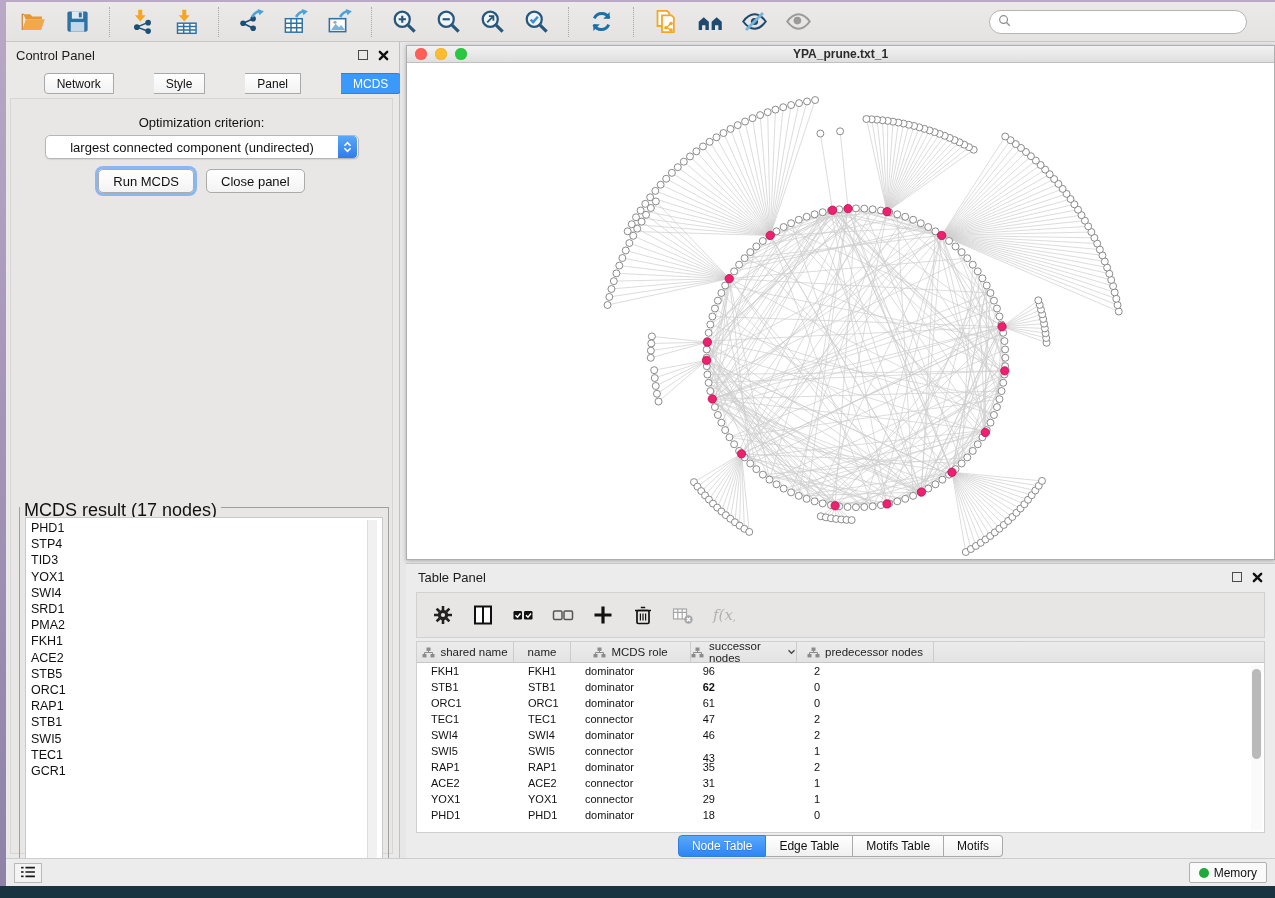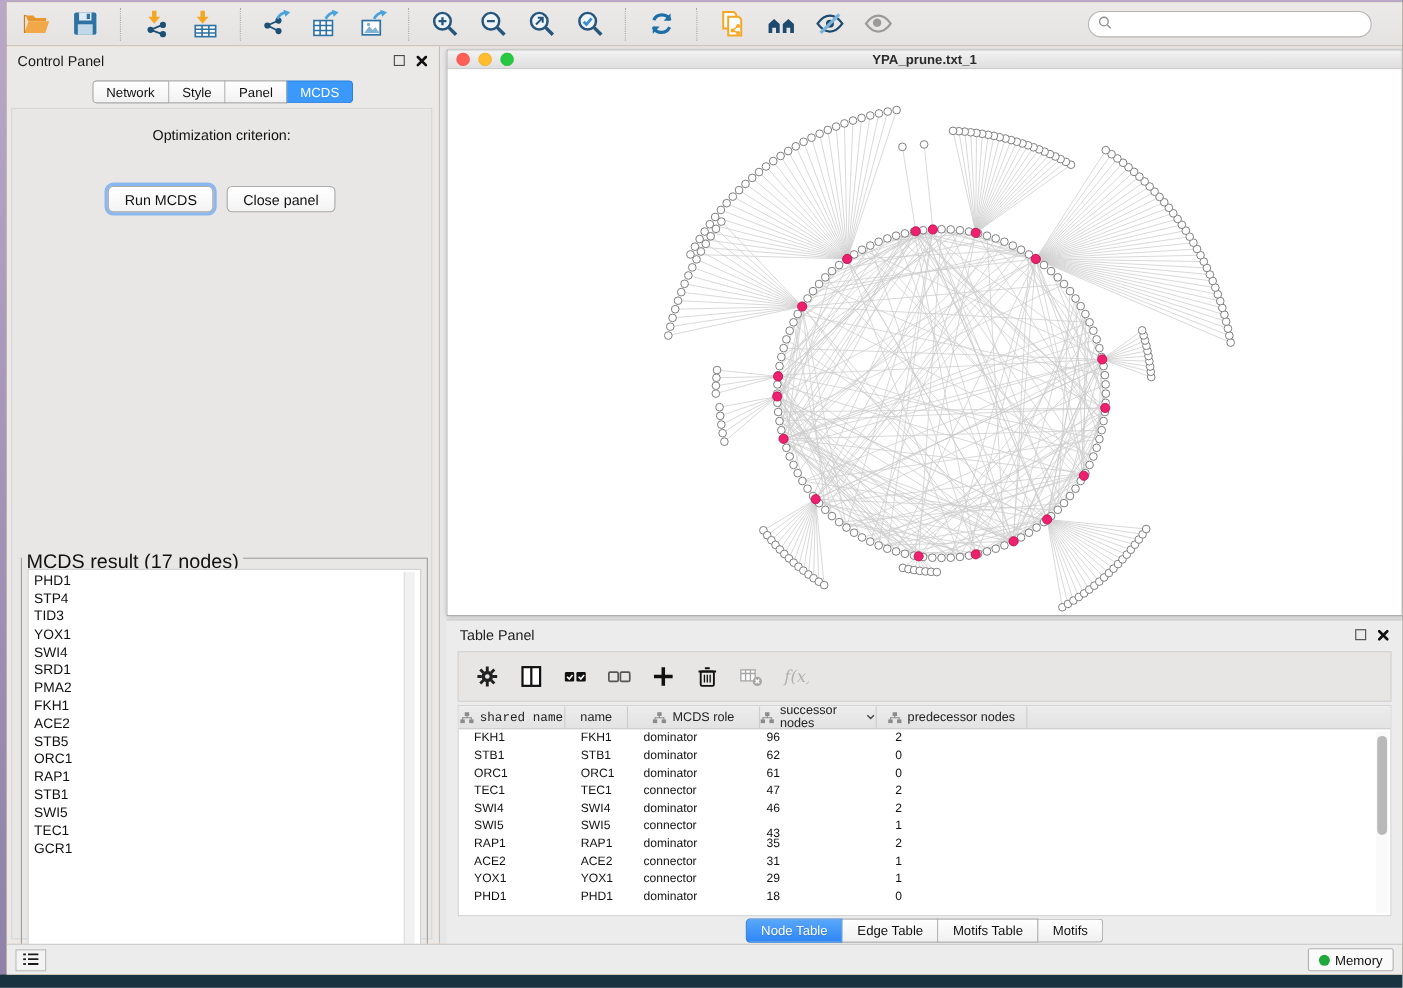--- a/index.html
+++ b/index.html
@@ -3,21 +3,21 @@
 <meta charset="utf-8">
 <style>
   * { margin:0; padding:0; box-sizing:border-box; }
   html,body { width:1275px; height:898px; overflow:hidden; }
   body { font-family:"Liberation Sans", sans-serif; font-size:12px; color:#1c1c1c;
          background:linear-gradient(180deg,#24414f 0%,#1a3340 100%); position:relative; }
   .desktop-edge-left { position:absolute; left:0; top:0; width:6px; height:886px;
          background:linear-gradient(180deg,#b9a9c6,#a897bb 40%,#8e82a8); }
   .desktop-edge-top { position:absolute; left:0; top:0; right:0; height:2px; background:#b9a9c6; }
 
-  .app { position:absolute; left:6px; top:2px; right:0; bottom:12px; background:#fdba74; }
+  .app { position:absolute; left:6px; top:2px; right:0; bottom:12px; background:#14b8a6; }
 
   
   .toolbar { position:absolute; left:0; top:0; right:0; height:40px;
              background:linear-gradient(180deg,#eceae9,#e5e3e2); border-bottom:1px solid #c9c7c6;
              display:flex; align-items:center; padding-left:8px; }
   .tb-groups { display:flex; align-items:center; gap:6px; }
   .tb-btn { background:transparent; border:none; width:38px; height:34px; display:flex;
             align-items:center; justify-content:center; cursor:default; }
   .tb-sep { width:1px; height:30px; border-left:1px dotted #a8a8a8; margin:0 7px; }
   .icon24 svg { width:27px; height:27px; display:block; }
@@ -34,21 +34,21 @@
   .panel-titlebar { position:absolute; left:0; top:0; right:0; height:26px;
                     display:flex; align-items:center; padding:0 10px; }
   .panel-title { font-size:13px; color:#1b1b1b; }
   .win-btns { margin-left:auto; display:flex; align-items:center; gap:10px; }
   .float-btn { width:10px; height:10px; border:1.5px solid #4a4a4a; background:transparent; display:inline-block; }
   .close-btn svg { width:11px; height:11px; display:block; }
   .win-btn { background:none; border:none; padding:0; display:flex; cursor:default; }
 
   .seg-tabs { position:absolute; top:31px; left:0; right:0; display:flex; justify-content:center; }
   .seg-tab { font-size:12px; padding:3px 12px; background:linear-gradient(180deg,#ffffff,#f2f2f2);
-             border:1px solid #a9a9a9; border-left-width:0; color:#111; height:21px; cursor:default; }
+             border:1px solid #a9a9a9; border-left-width:0; color:#111; height:21px; cursor:default;margin-left:40px; }
   .seg-tab:first-child { border-left-width:1px; border-radius:4px 0 0 4px; }
   .seg-tab:last-child { border-radius:0 4px 4px 0; }
   .seg-tab.active { background:#3b99fc; border-color:#2f80d8; color:#fff; }
 
   .cp-content { position:absolute; left:4px; right:6px; top:56px; bottom:4px;
                 background:#e9e7e5; border:1px solid #d8d6d4; }
   .opt-label { position:absolute; top:16px; left:0; right:0; text-align:center; font-size:13px; color:#111; }
   .criterion-select { position:absolute; left:34px; top:36px; width:314px; height:24px; background:#fff;
                       border:1px solid #b6b6b6; border-radius:5px; display:flex; align-items:center;
                       box-shadow:0 1px 1px rgba(0,0,0,0.08); cursor:default; }
@@ -103,21 +103,21 @@
               border:1px solid #cfcfcf; overflow:hidden; }
   .thead { display:flex; height:21px; background:linear-gradient(180deg,#ececec,#e3e3e3);
            border-bottom:1px solid #c6c6c6; }
   .th { display:flex; align-items:center; justify-content:center; position:relative;
         border-right:1px solid #cccccc; font-size:11.5px; color:#222; gap:5px; cursor:default; }
   .tree-ic svg { width:13px; height:11px; display:block; }
   .sort-ic svg { width:9px; height:6px; display:block; }
   .tbody { }
   .tr { display:flex; height:16px; align-items:center; }
   .td { font-size:11px; color:#111; padding-left:14px; white-space:nowrap; overflow:hidden; }
-  .td.td-3 { text-align:center; padding-left:0; padding-right:82px; }
+  .td.td-3 { text-align:right; padding-left:0; padding-right:82px; }
   .td.td-4 { text-align:right; padding-left:0; padding-right:114px; }
   .tp-scroll { position:absolute; top:23px; bottom:2px; right:2px; width:11px; background:#fafafa; }
   .tp-thumb { position:absolute; top:4px; left:1px; width:9px; height:90px; background:#b9b9b9; border-radius:5px; }
 
   .bottom-tabs { position:absolute; left:0; right:0; top:271px; display:flex; justify-content:center; }
   .bt-tab { font-size:12px; padding:3px 13px; height:22px; background:linear-gradient(180deg,#ffffff,#f0f0f0);
             border:1px solid #a9a9a9; border-left-width:0; color:#111; cursor:default; }
   .bt-tab:first-child { border-left-width:1px; border-radius:4px 0 0 4px; }
   .bt-tab:last-child { border-radius:0 4px 4px 0; }
   .bt-tab.active { background:linear-gradient(180deg,#59a7fb,#2e86f5); border-color:#2f80d8; color:#fff;
@@ -340,20 +340,29 @@
     </div>
     <div class="seg-tabs">
         <button class="seg-tab">Network</button>
         <button class="seg-tab">Style</button>
         <button class="seg-tab">Panel</button>
         <button class="seg-tab active">MCDS</button>
       </div>
 
     <div class="cp-content">
       <div class="opt-label">Optimization criterion:</div>
+      <div class="criterion-select">
+        <span class="val">largest connected component (undirected)</span>
+        <span class="stepper">
+            <svg viewBox="0 0 12 16" xmlns="http://www.w3.org/2000/svg">
+              <path d="M2.5 6.5L6 3l3.5 3.5" fill="none" stroke="#fff" stroke-width="1.8"></path>
+              <path d="M2.5 9.5L6 13l3.5-3.5" fill="none" stroke="#fff" stroke-width="1.8"></path>
+            </svg>
+          </span>
+      </div>
       <div class="cp-buttons">
         <button class="push-btn focus-ring">Run MCDS</button>
         <button class="push-btn">Close panel</button>
       </div>
 
       <div class="mcds-fieldset">
         <span class="mcds-legend">MCDS result (17 nodes)</span>
         <div class="mcds-list">
           <div>
               <div class="mcds-item">PHD1</div>
@@ -1169,21 +1178,21 @@
             <span class="icon22">
               <svg viewBox="0 0 24 24" xmlns="http://www.w3.org/2000/svg">
                 <text x="2" y="17" font-family="DejaVu Serif, serif" font-style="italic" font-size="15" fill="#ababab">f(x)</text>
               </svg>
             </span>
           </button>
         </div>
 
       <div class="tp-table">
         <div class="thead">
-            <div class="th" style="width: 97px; font-family: Liberation Mono, monospace;">
+            <div class="th" style="width: 97px;">
               <span class="tree-ic">
                 <svg viewBox="0 0 13 11" xmlns="http://www.w3.org/2000/svg">
                   <g fill="#8b8b8b">
                     <rect x="4.5" y="0.5" width="4" height="3.4"></rect>
                     <rect x="0.5" y="7" width="4" height="3.4"></rect>
                     <rect x="8.5" y="7" width="4" height="3.4"></rect>
                   </g>
                   <path d="M6.5 3.9v1.6M2.5 7V5.5h8V7" stroke="#8b8b8b" fill="none"></path>
                 </svg>
               </span>
@@ -1242,21 +1251,21 @@
               <div class="td td-0" style="width: 97px;">FKH1</div>
               <div class="td td-1" style="width: 57px;">FKH1</div>
               <div class="td td-2" style="width: 120px;">dominator</div>
               <div class="td td-3" style="width: 106px;">96</div>
               <div class="td td-4" style="width: 137px;">2</div>
             </div>
             <div class="tr">
               <div class="td td-0" style="width: 97px;">STB1</div>
               <div class="td td-1" style="width: 57px;">STB1</div>
               <div class="td td-2" style="width: 120px;">dominator</div>
-              <div class="td td-3" style="width: 106px;">62</div>
+              <div class="td td-3" style="width: 106px; font-weight: bold;">62</div>
               <div class="td td-4" style="width: 137px;">0</div>
             </div>
             <div class="tr">
               <div class="td td-0" style="width: 97px;">ORC1</div>
               <div class="td td-1" style="width: 57px;">ORC1</div>
               <div class="td td-2" style="width: 120px;">dominator</div>
               <div class="td td-3" style="width: 106px;">61</div>
               <div class="td td-4" style="width: 137px;">0</div>
             </div>
             <div class="tr">

